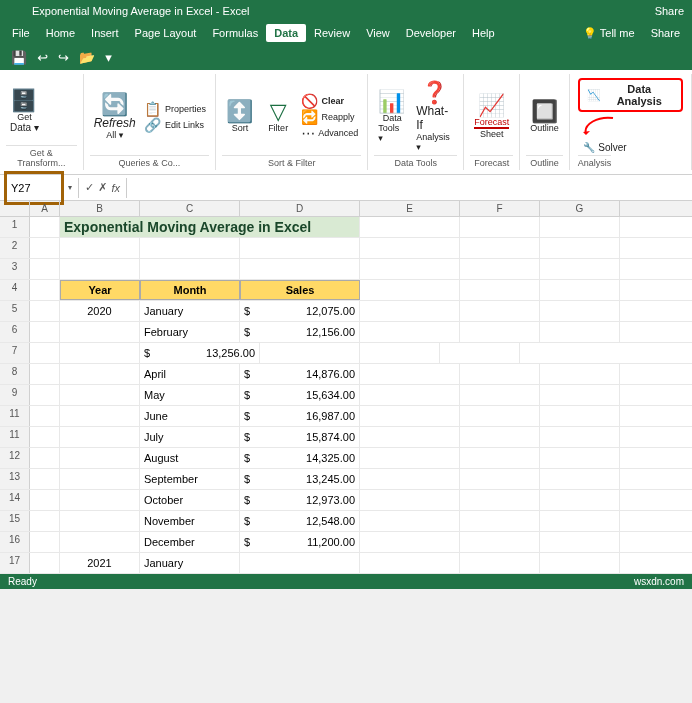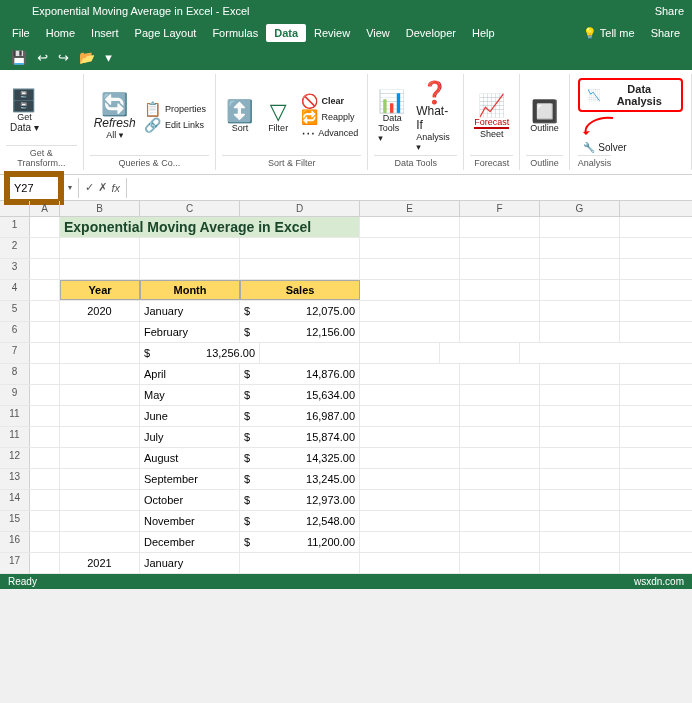--- a/index.html
+++ b/index.html
@@ -92,21 +92,21 @@
     .formula-bar {
       display: flex;
       align-items: center;
       background: white;
       border-bottom: 1px solid #d0d0d0;
       height: 26px;
       padding: 0 4px;
       gap: 4px;
     }
     .name-box {
-      border: 6px solid #a16207;
+      border: 3px solid #a16207;
       width: 60px;
       height: 34px;
       font-size: 11px;
       padding: 0 4px;
       display: flex;
       align-items: center;
     }
     .name-box-chevron {
       font-size: 8px;
       color: #555;

